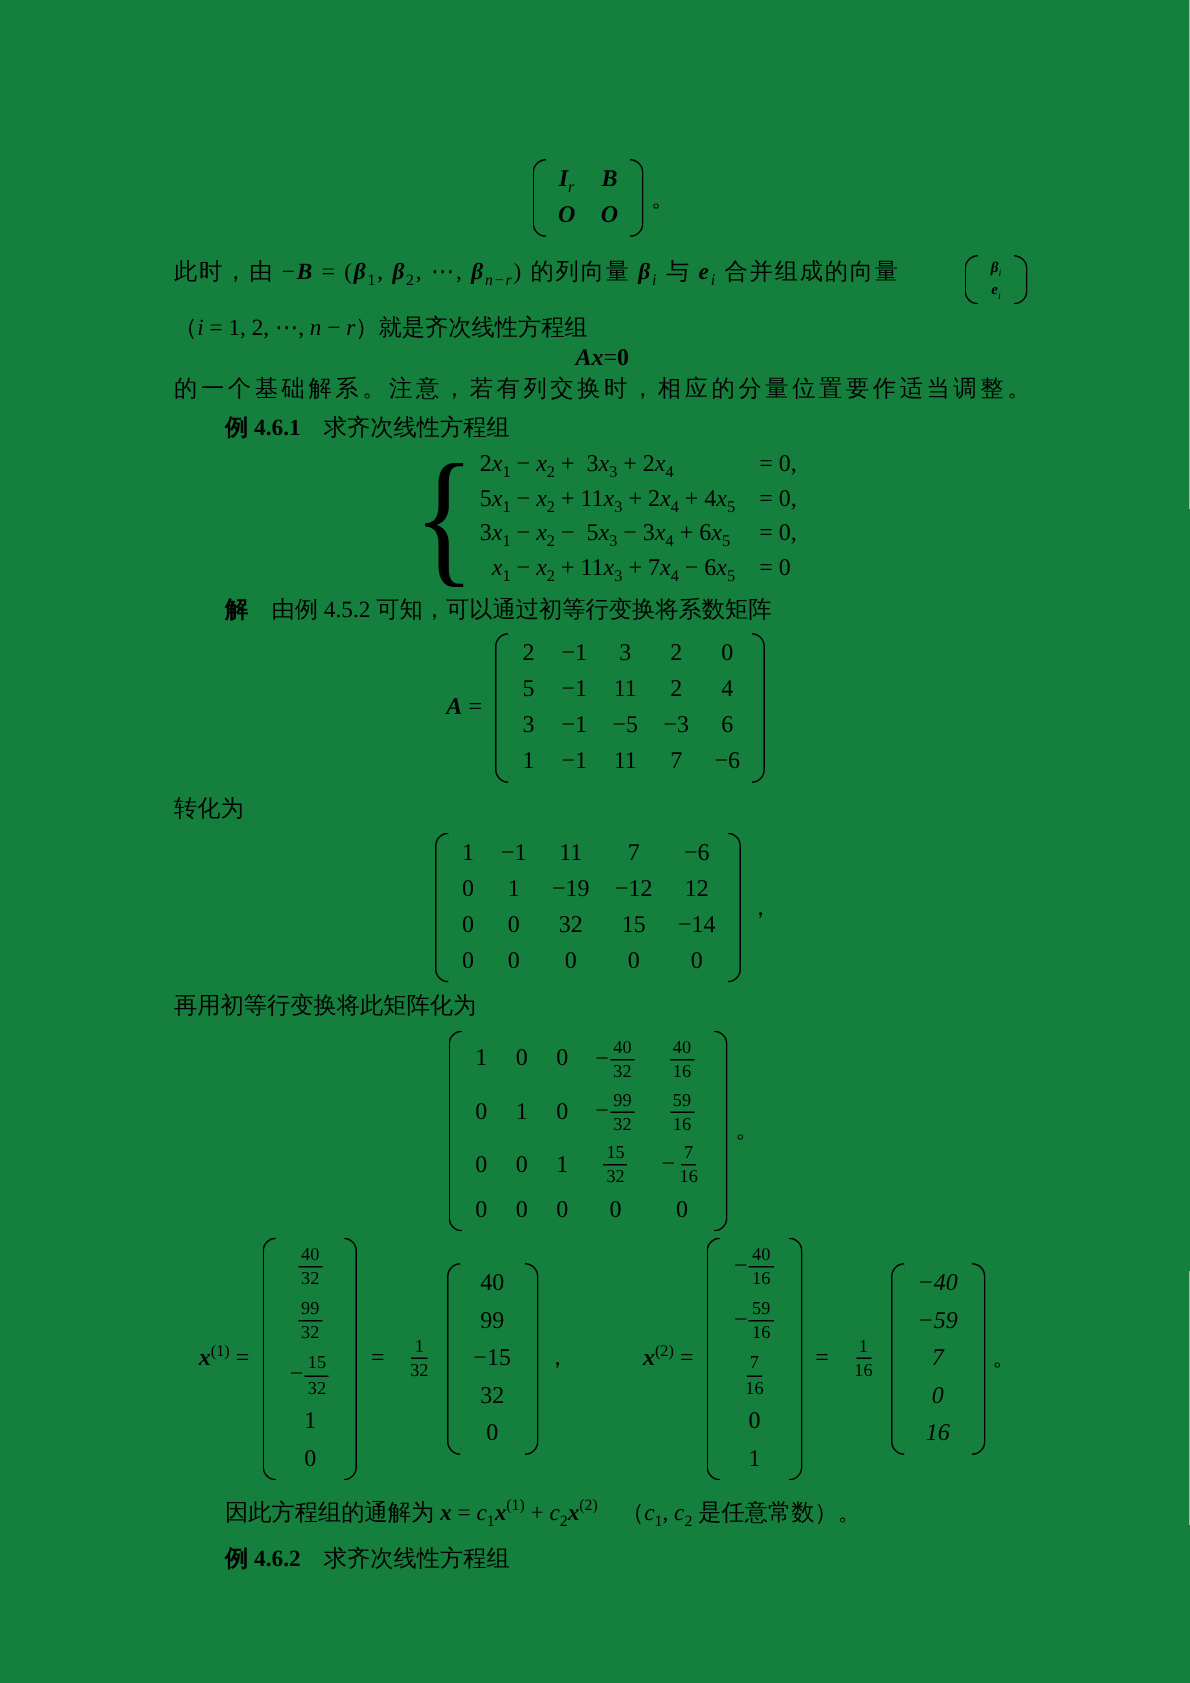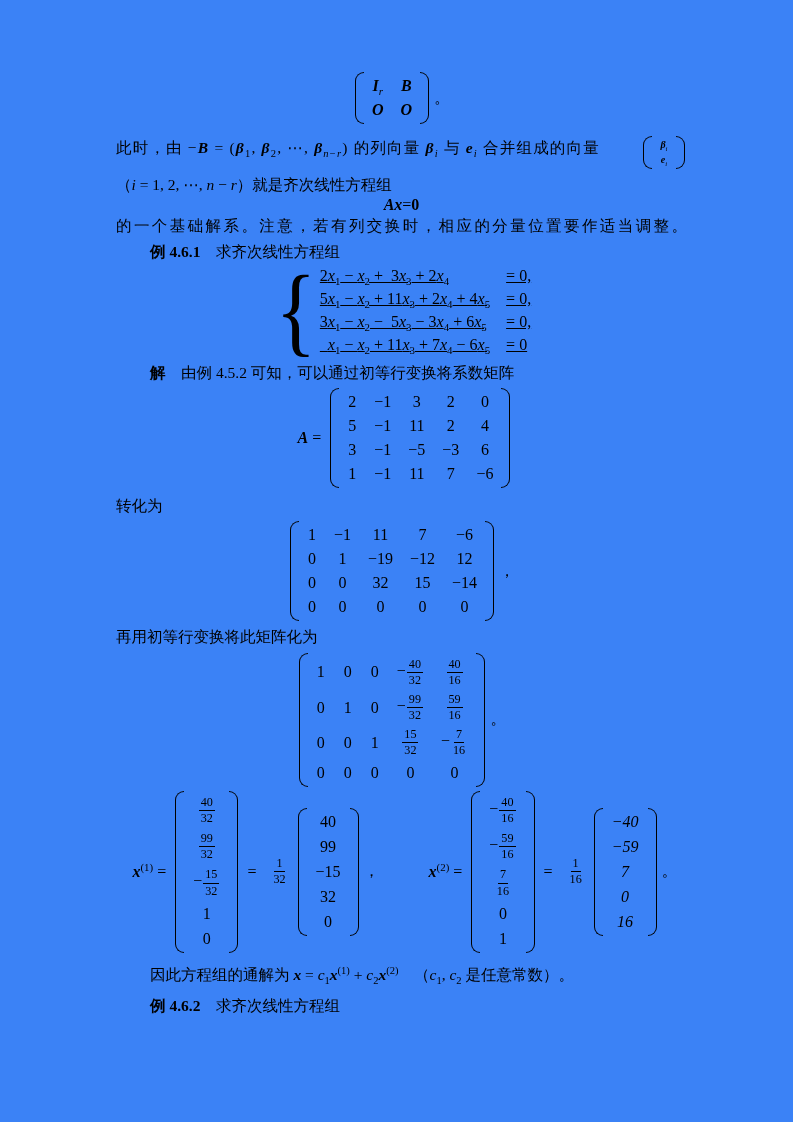--- a/index.html
+++ b/index.html
@@ -1,19 +1,19 @@
 <!DOCTYPE html>
 <html><head>
 <meta charset="utf-8">
 <style>
   html,body{margin:0;padding:0;background:#ffffff;}
   .page{
-    width:793px;height:1122px;background:#3b82f6;color:#000;
+    width:793px;height:1122px;background:#15803d;color:#000;
     font-family:"Liberation Serif","DejaVu Serif",serif;
-    box-sizing:border-box;padding:72px 106px 0 116px;overflow:hidden;
+    box-sizing:border-box;padding:106px 106px 0 116px;overflow:hidden;
   }
   .text{font-size:15.5px;line-height:1.5;margin:0;}
   .jline{text-align:justify;text-align-last:justify;}
   .indent{text-indent:34px;}
   .para-flex{display:flex;align-items:flex-start;justify-content:space-between;}
   .para-flex .ptxt{letter-spacing:1.2px;}
   .math-block{display:flex;justify-content:center;align-items:center;font-size:16px;}
   .mat{display:inline-flex;align-items:center;margin:0 2px;}
   .paren{align-self:stretch;width:8px;}
   .paren.l{border-left:1.5px solid #000;border-top:1.5px solid #000;border-bottom:1.5px solid #000;border-radius:11px 0 0 11px;margin-right:5px;}
@@ -23,21 +23,21 @@
   .inline-vec .matrix-grid{row-gap:2px;padding:3px 2px;}
   .mcell{text-align:center;min-width:10px;white-space:nowrap;}
   .frac{display:inline-flex;flex-direction:column;align-items:center;vertical-align:middle;font-size:0.76em;line-height:1.25;margin:0 1px;}
   .fnum{border-bottom:1px solid #000;padding:0 2px;}
   .fden{padding:0 2px;}
   .f-i{font-style:italic;}
   .f-b{font-weight:bold;}
   .f-bi{font-weight:bold;font-style:italic;}
   sub,sup{font-size:0.68em;line-height:0;}
   .brace{font-size:100px;line-height:92px;transform:scaleX(0.85);margin-right:0;font-weight:400;}
-  .eq-lines{display:inline-grid;grid-template-columns:auto auto;column-gap:16px;row-gap:2px;font-size:16px;line-height:1.3;text-decoration:underline;}
+  .eq-lines{display:inline-grid;grid-template-columns:auto auto;column-gap:16px;row-gap:2px;font-size:16px;line-height:1.3;}
   .eq-lhs{white-space:pre;justify-self:start;}
   .eq-rhs{justify-self:start;}
   .mlabel{margin:0 7px;white-space:nowrap;}
   .tail{margin-left:3px;}
   .vec-row{gap:42px;}
   .vec-eq{display:inline-flex;align-items:center;}
   .vec-eq .matrix-grid{column-gap:0;row-gap:5px;padding:4px 4px;}
 </style>
 </head>
 <body>

